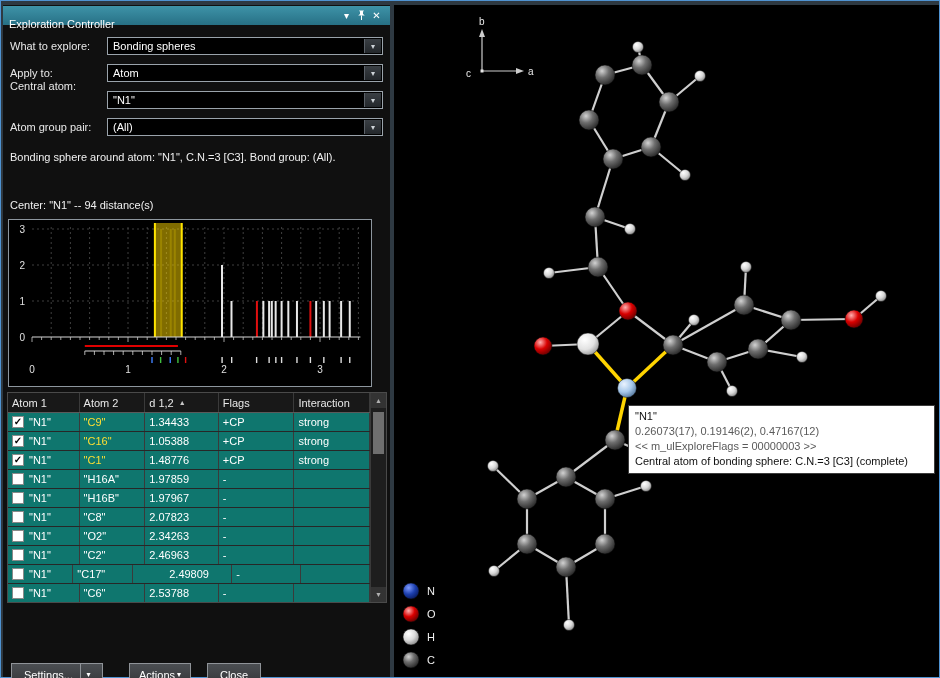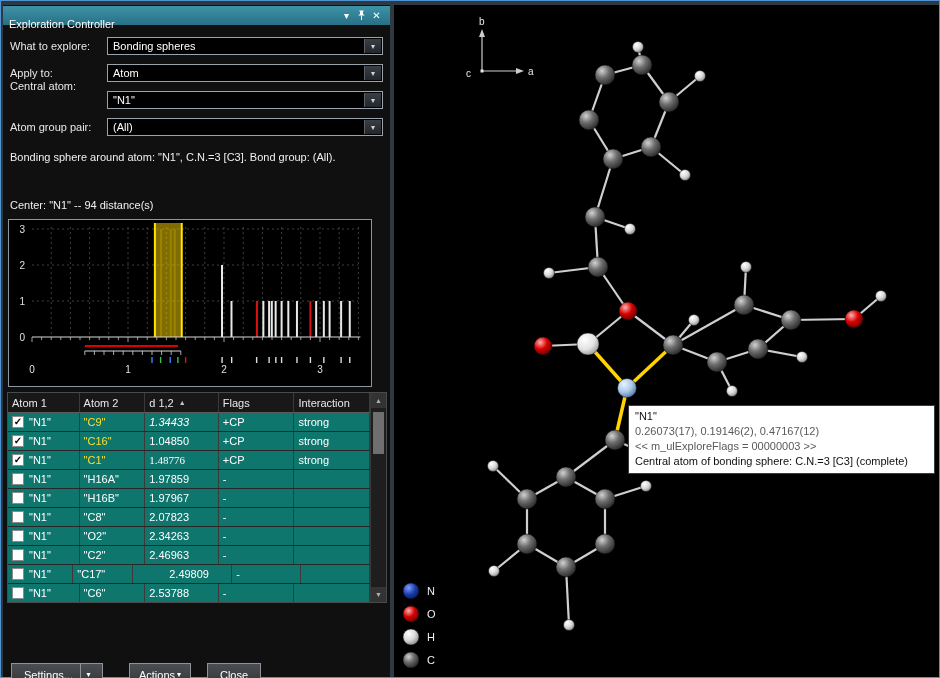--- a/index.html
+++ b/index.html
@@ -242,41 +242,41 @@
               <div class="tcell" style="width: 74px;">d 1,2<span class="sortglyph">▲</span></div>
               <div class="tcell" style="width: 76px;">Flags</div>
               <div class="tcell" style="width: 76px;">Interaction</div>
             </div>
             <div class="trow">
               <div class="tcell" style="width: 72px;">
                 <div class="cb">✓</div>
                 <span>"N1"</span>
               </div>
               <div class="tcell" style="width: 66px; color: rgb(255, 223, 51);">"C9"</div>
-              <div class="tcell" style="width: 74px; font-style: italic;">1.34433</div>
+              <div class="tcell" style="width: 74px;">1.34433</div>
               <div class="tcell" style="width: 76px;">+CP</div>
               <div class="tcell" style="width: 76px;">strong</div>
             </div>
             <div class="trow">
               <div class="tcell" style="width: 72px;">
                 <div class="cb">✓</div>
                 <span>"N1"</span>
               </div>
               <div class="tcell" style="width: 66px; color: rgb(255, 223, 51);">"C16"</div>
-              <div class="tcell" style="width: 74px;">1.04850</div>
+              <div class="tcell" style="width: 74px;">1.05388</div>
               <div class="tcell" style="width: 76px;">+CP</div>
               <div class="tcell" style="width: 76px;">strong</div>
             </div>
             <div class="trow">
               <div class="tcell" style="width: 72px;">
                 <div class="cb">✓</div>
                 <span>"N1"</span>
               </div>
               <div class="tcell" style="width: 66px; color: rgb(255, 223, 51);">"C1"</div>
-              <div class="tcell" style="width: 74px; font-family: Liberation Serif, serif;">1.48776</div>
+              <div class="tcell" style="width: 74px;">1.48776</div>
               <div class="tcell" style="width: 76px;">+CP</div>
               <div class="tcell" style="width: 76px;">strong</div>
             </div>
             <div class="trow">
               <div class="tcell" style="width: 72px;">
                 <div class="cb"></div>
                 <span>"N1"</span>
               </div>
               <div class="tcell" style="width: 66px;">"H16A"</div>
               <div class="tcell" style="width: 74px;">1.97859</div>

